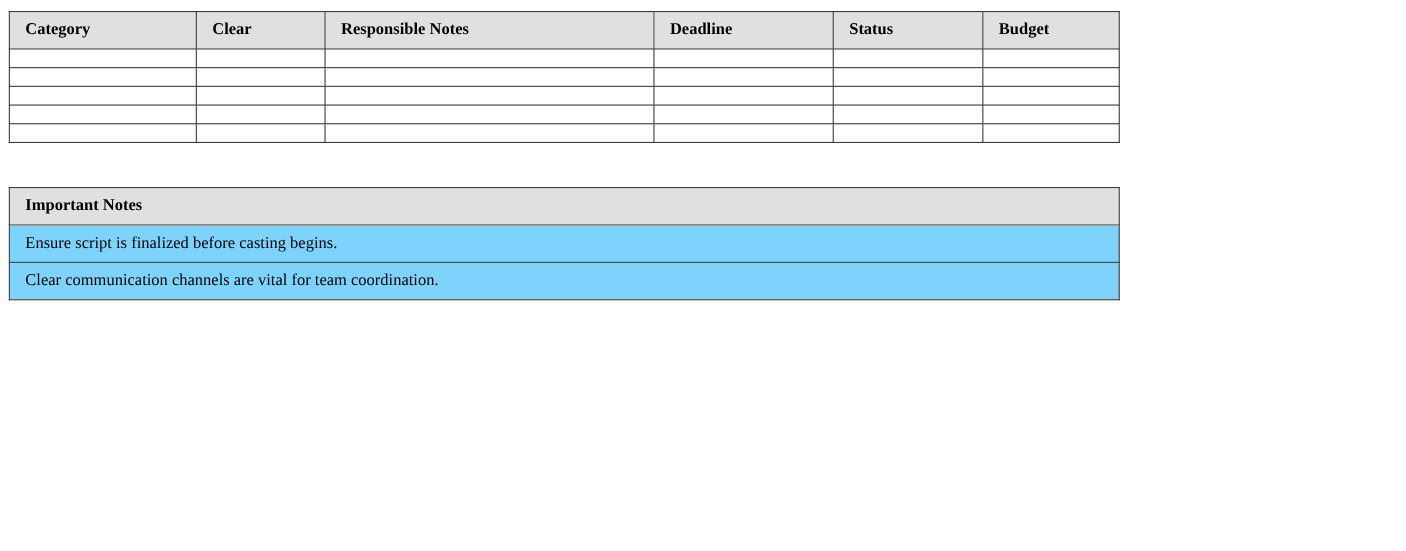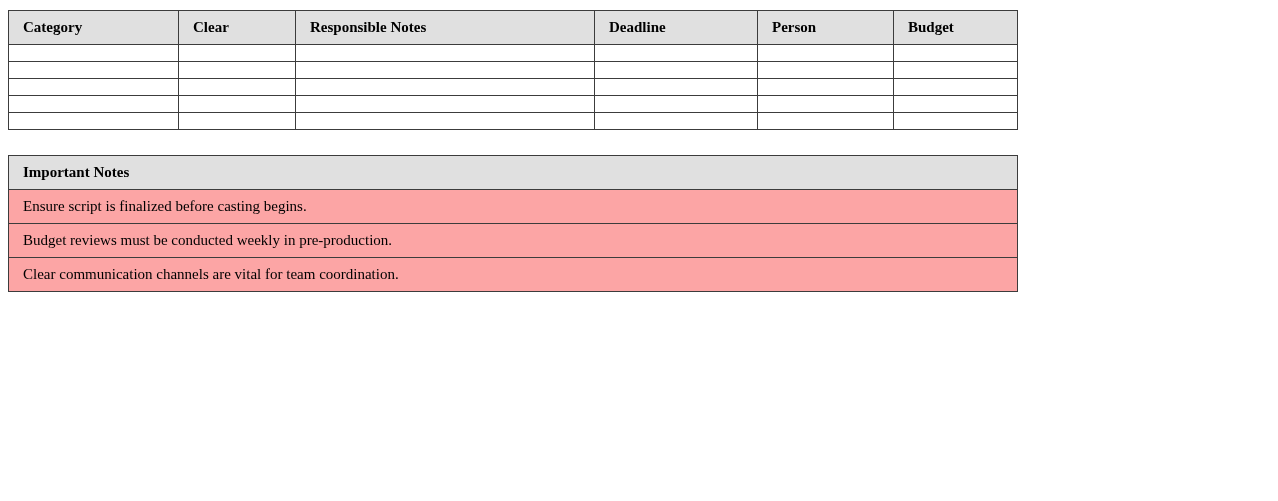--- a/index.html
+++ b/index.html
@@ -37,24 +37,24 @@
   th {
     font-weight: bold;
     background: #e0e0e0;
     font-size: 15px;
   }
   .task-table td.empty-cell {
     height: 0;
     padding: 8px 14px;
   }
   .notes-table {
-    margin-top: 25px;
+    margin-top: 40px;
   }
   .notes-table td {
-    background: #fca5a5;
+    background: #7dd3fc;
   }
 </style>
 </head>
 <body>
 
 <div class="page">
 
   <table class="task-table">
     <colgroup>
       <col style="width:170px">
@@ -63,21 +63,21 @@
       <col style="width:163px">
       <col style="width:136px">
       <col style="width:124px">
     </colgroup>
     <thead>
       <tr>
         <th>Category</th>
         <th>Clear</th>
         <th>Responsible Notes</th>
         <th>Deadline</th>
-        <th>Person</th>
+        <th>Status</th>
         <th>Budget</th>
       </tr>
     </thead>
     <tbody>
       <tr>
         <td class="empty-cell"></td>
         <td class="empty-cell"></td>
         <td class="empty-cell"></td>
         <td class="empty-cell"></td>
         <td class="empty-cell"></td>
@@ -125,21 +125,18 @@
     <thead>
       <tr>
         <th>Important Notes</th>
       </tr>
     </thead>
     <tbody>
       <tr>
         <td>Ensure script is finalized before casting begins.</td>
       </tr>
       <tr>
-        <td>Budget reviews must be conducted weekly in pre-production.</td>
-      </tr>
-      <tr>
         <td>Clear communication channels are vital for team coordination.</td>
       </tr>
     </tbody>
   </table>
 
 </div>
 
 </body></html>

